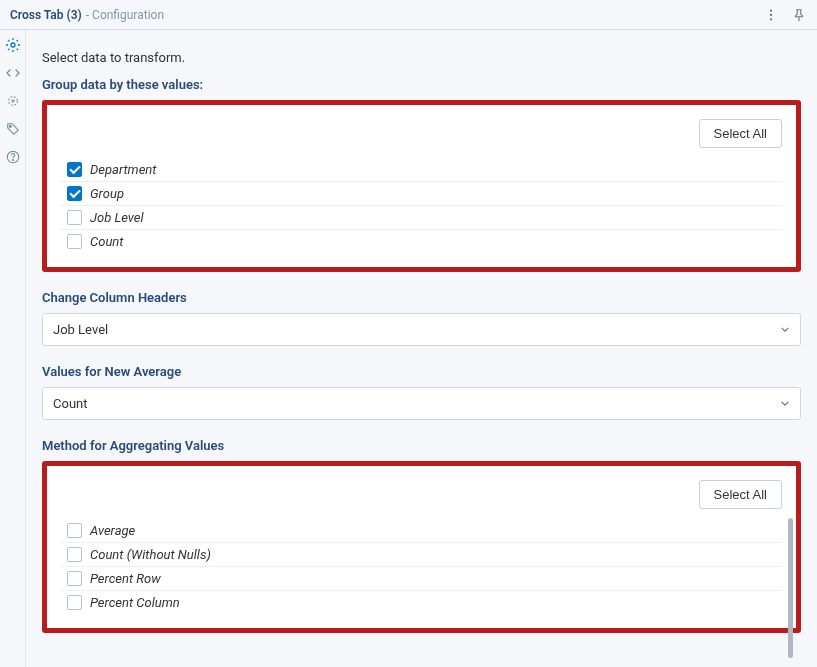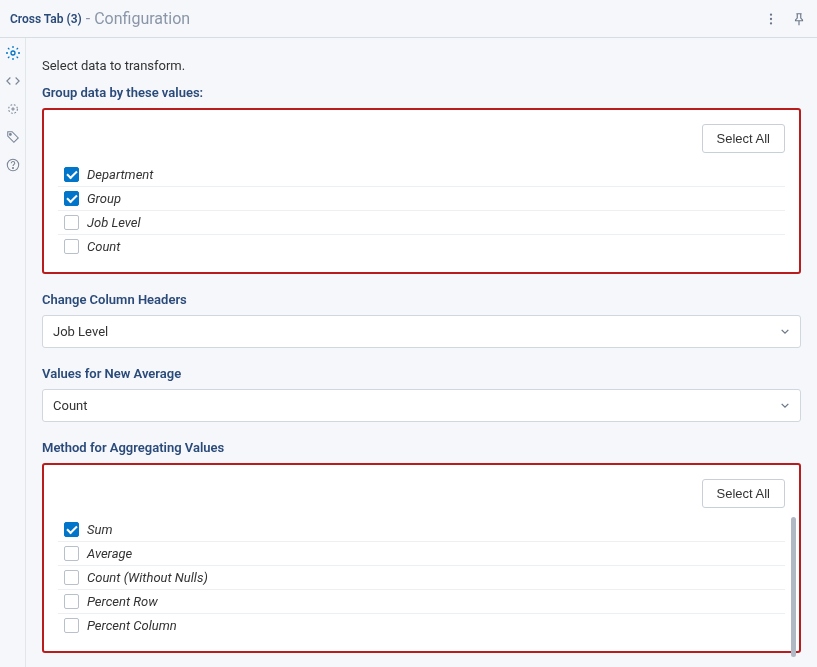--- a/index.html
+++ b/index.html
@@ -16,35 +16,35 @@
       height: 667px;
       overflow: hidden;
     }
     .header {
       display: flex;
       align-items: center;
       justify-content: space-between;
       padding: 4px 10px;
       border-bottom: 1px solid #d8dde3;
       background: #f5f7fa;
-      height: 38px;
+      height: 30px;
     }
     .header-left {
       display: flex;
       align-items: center;
       gap: 4px;
     }
     .header-title {
       color: #2a4a7a;
       font-weight: 600;
       font-size: 12px;
     }
     .header-sub {
       color: #8a96a8;
-      font-size: 16px;
+      font-size: 12px;
     }
     .header-right {
       display: flex;
       align-items: center;
       gap: 12px;
     }
     .header-icon {
       color: #6a7688;
       cursor: pointer;
       width: 16px;
@@ -92,21 +92,21 @@
     }
     .section-label {
       color: #2a4a7a;
       font-weight: 600;
       font-size: 13px;
       margin-bottom: 8px;
       margin-top: 12px;
     }
     .panel {
       background: #fff;
-      border: 2px solid #b91c1c;
+      border: 5px solid #b91c1c;
       border-radius: 3px;
       margin-bottom: 18px;
     }
     .panel-header {
       display: flex;
       justify-content: flex-end;
       padding: 14px 14px 10px 14px;
     }
     .select-all-btn {
       background: #fff;
@@ -298,24 +298,20 @@
       </span>
     </div>
 
     <div class="section-label">Method for Aggregating Values</div>
     <div class="panel scroll-panel">
       <div class="panel-header">
         <button class="select-all-btn">Select All</button>
       </div>
       <div class="checkbox-list">
         <div class="checkbox-row">
-          <span class="checkbox checked"></span>
-          <span class="checkbox-label">Sum</span>
-        </div>
-        <div class="checkbox-row">
           <span class="checkbox"></span>
           <span class="checkbox-label">Average</span>
         </div>
         <div class="checkbox-row">
           <span class="checkbox"></span>
           <span class="checkbox-label">Count (Without Nulls)</span>
         </div>
         <div class="checkbox-row">
           <span class="checkbox"></span>
           <span class="checkbox-label">Percent Row</span>

